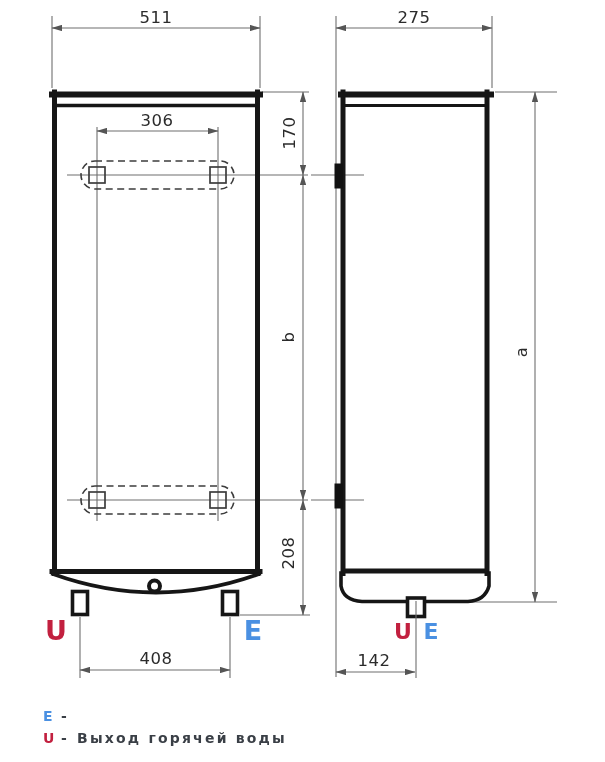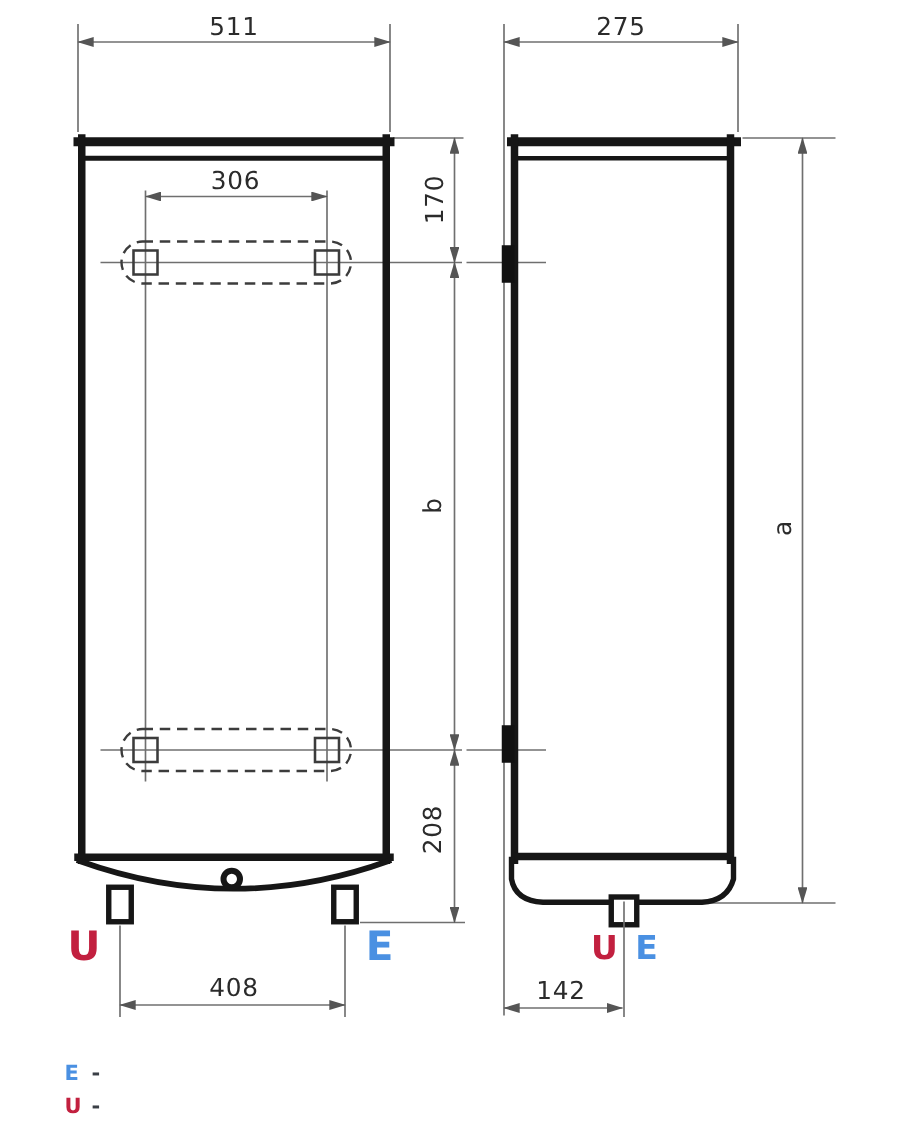--- a/index.html
+++ b/index.html
@@ -119,15 +119,16 @@
 
 
 <div class="legend">
   <div class="legend-row">
     <span class="legend-sym sym-e">E</span>
     <span class="legend-dash">-</span>
   </div>
   <div class="legend-row">
     <span class="legend-sym sym-u">U</span>
     <span class="legend-dash">-</span>
+    <span>Выход горячей воды</span>
   </div>
 </div>
 </div>
 
 </body></html>

